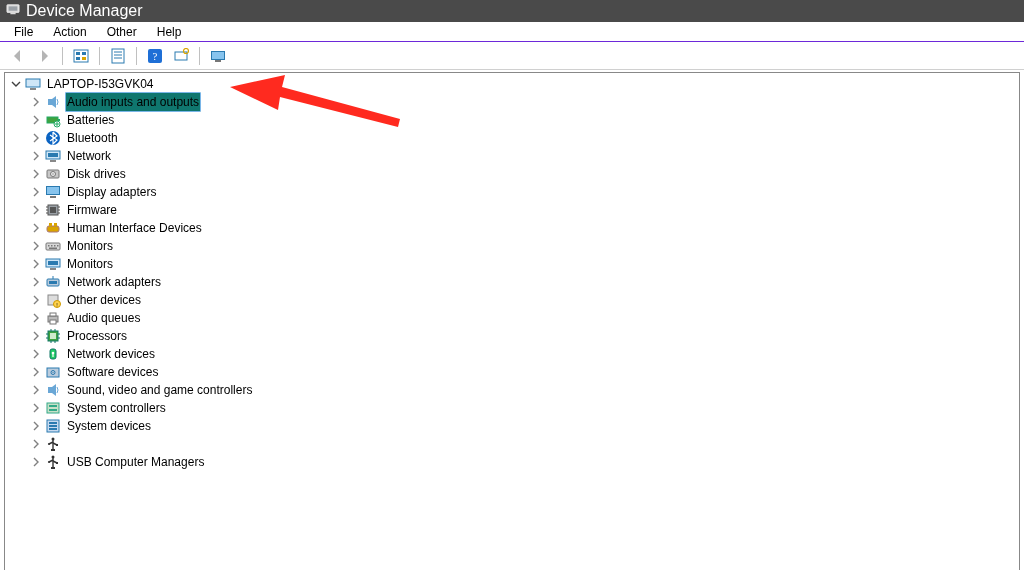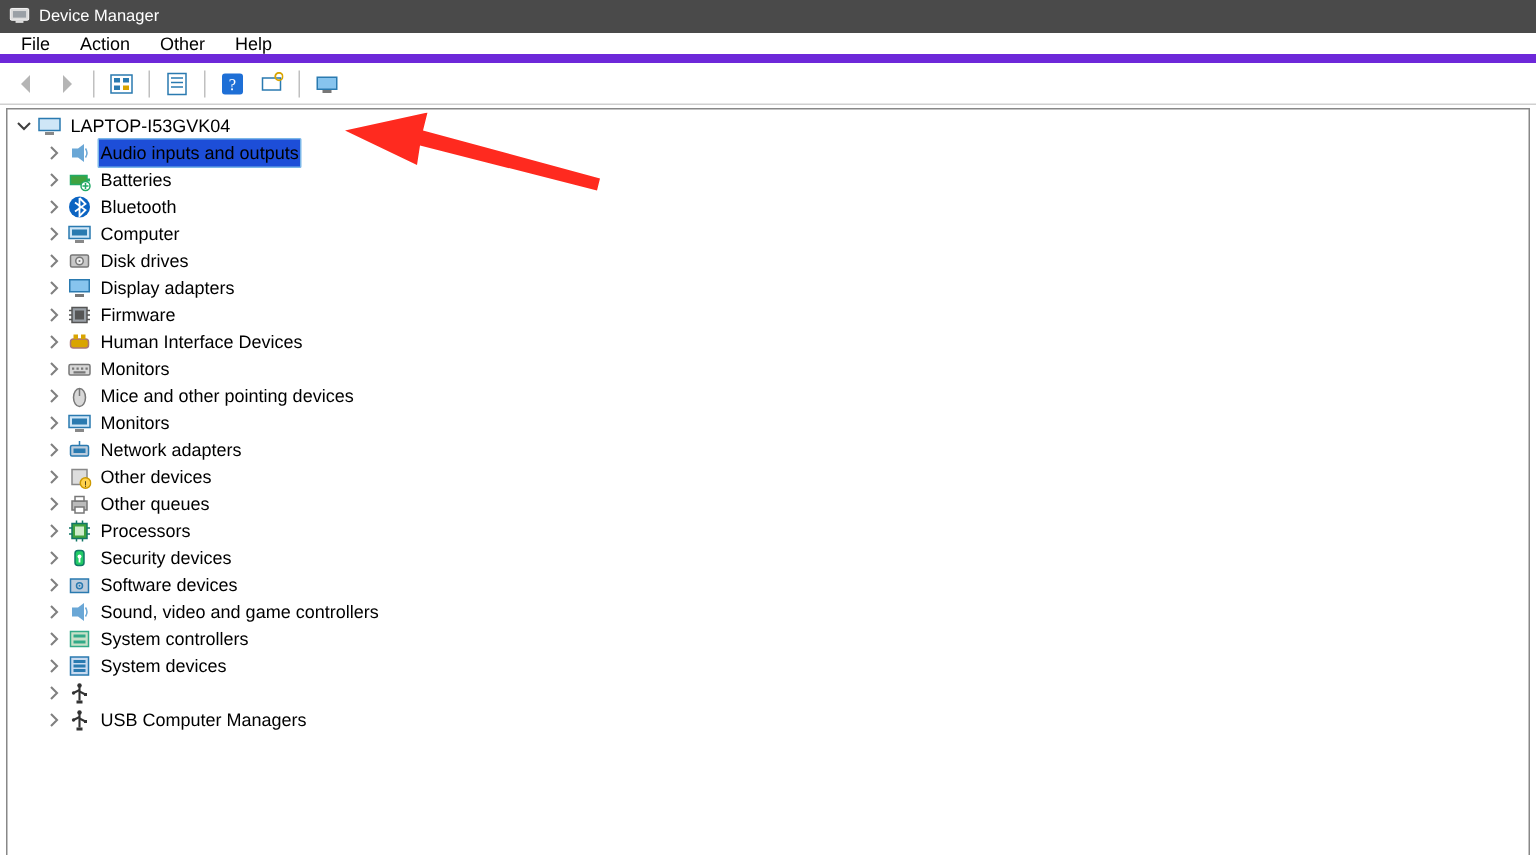--- a/index.html
+++ b/index.html
@@ -13,30 +13,30 @@
     overflow: hidden;
   }
   .titlebar {
     height: 22px;
     background: #4a4a4a;
     color: #fff;
     display: flex;
     align-items: center;
     padding: 0 6px;
     gap: 6px;
-    font-size: 11px;
+    font-size: 16px;
   }
   .titlebar svg { width: 14px; height: 14px; }
   .menubar {
     height: 20px;
     background: #fff;
     display: flex;
     align-items: center;
     padding: 0 4px;
-    border-bottom: 6px solid #6d28d9;
+    border-bottom: 1px solid #6d28d9;
   }
   .menuitem {
     padding: 2px 10px;
     cursor: default;
   }
   .toolbar {
     height: 28px;
     background: #fff;
     display: flex;
     align-items: center;
@@ -88,21 +88,21 @@
     width: 16px; height: 16px;
     display: inline-flex;
     align-items: center; justify-content: center;
     margin-right: 4px;
   }
   .node-icon svg { width: 16px; height: 16px; }
   .node-label {
     padding: 0 2px;
   }
   .node-label.selected {
-    background: #1d4ed8;
+    background: #0f766e;
     border: 1px solid #7ab6e8;
     padding: 0 1px;
     border-radius: 1px;
   }
   .root-row      { padding-left: 4px; }
   .child-row     { padding-left: 24px; }
   
   .arrow-ann {
     position: absolute;
     left: 225px; top: 2px;
@@ -251,21 +251,21 @@
               <span class="expander">
                 <svg width="10" height="10" viewBox="0 0 10 10">
                   <path d="M3 1 L7 5 L3 9" fill="none" stroke="#808080" stroke-width="1.4"></path>
                 </svg>
               </span>
               <span class="node-icon">
                 <svg viewBox="0 0 16 16">
                   <use href="#i-monitor"></use>
                 </svg>
               </span>
-              <span class="node-label">Computer</span>
+              <span class="node-label">Network</span>
             </div>
           </li>
           <li>
             <div class="node child-row">
               <span class="expander">
                 <svg width="10" height="10" viewBox="0 0 10 10">
                   <path d="M3 1 L7 5 L3 9" fill="none" stroke="#808080" stroke-width="1.4"></path>
                 </svg>
               </span>
               <span class="node-icon">
@@ -338,35 +338,20 @@
           </li>
           <li>
             <div class="node child-row">
               <span class="expander">
                 <svg width="10" height="10" viewBox="0 0 10 10">
                   <path d="M3 1 L7 5 L3 9" fill="none" stroke="#808080" stroke-width="1.4"></path>
                 </svg>
               </span>
               <span class="node-icon">
                 <svg viewBox="0 0 16 16">
-                  <use href="#i-mouse"></use>
-                </svg>
-              </span>
-              <span class="node-label">Mice and other pointing devices</span>
-            </div>
-          </li>
-          <li>
-            <div class="node child-row">
-              <span class="expander">
-                <svg width="10" height="10" viewBox="0 0 10 10">
-                  <path d="M3 1 L7 5 L3 9" fill="none" stroke="#808080" stroke-width="1.4"></path>
-                </svg>
-              </span>
-              <span class="node-icon">
-                <svg viewBox="0 0 16 16">
                   <use href="#i-monitor"></use>
                 </svg>
               </span>
               <span class="node-label">Monitors</span>
             </div>
           </li>
           <li>
             <div class="node child-row">
               <span class="expander">
                 <svg width="10" height="10" viewBox="0 0 10 10">
@@ -401,21 +386,21 @@
               <span class="expander">
                 <svg width="10" height="10" viewBox="0 0 10 10">
                   <path d="M3 1 L7 5 L3 9" fill="none" stroke="#808080" stroke-width="1.4"></path>
                 </svg>
               </span>
               <span class="node-icon">
                 <svg viewBox="0 0 16 16">
                   <use href="#i-printer"></use>
                 </svg>
               </span>
-              <span class="node-label">Other queues</span>
+              <span class="node-label">Audio queues</span>
             </div>
           </li>
           <li>
             <div class="node child-row">
               <span class="expander">
                 <svg width="10" height="10" viewBox="0 0 10 10">
                   <path d="M3 1 L7 5 L3 9" fill="none" stroke="#808080" stroke-width="1.4"></path>
                 </svg>
               </span>
               <span class="node-icon">
@@ -431,21 +416,21 @@
               <span class="expander">
                 <svg width="10" height="10" viewBox="0 0 10 10">
                   <path d="M3 1 L7 5 L3 9" fill="none" stroke="#808080" stroke-width="1.4"></path>
                 </svg>
               </span>
               <span class="node-icon">
                 <svg viewBox="0 0 16 16">
                   <use href="#i-security"></use>
                 </svg>
               </span>
-              <span class="node-label">Security devices</span>
+              <span class="node-label">Network devices</span>
             </div>
           </li>
           <li>
             <div class="node child-row">
               <span class="expander">
                 <svg width="10" height="10" viewBox="0 0 10 10">
                   <path d="M3 1 L7 5 L3 9" fill="none" stroke="#808080" stroke-width="1.4"></path>
                 </svg>
               </span>
               <span class="node-icon">

